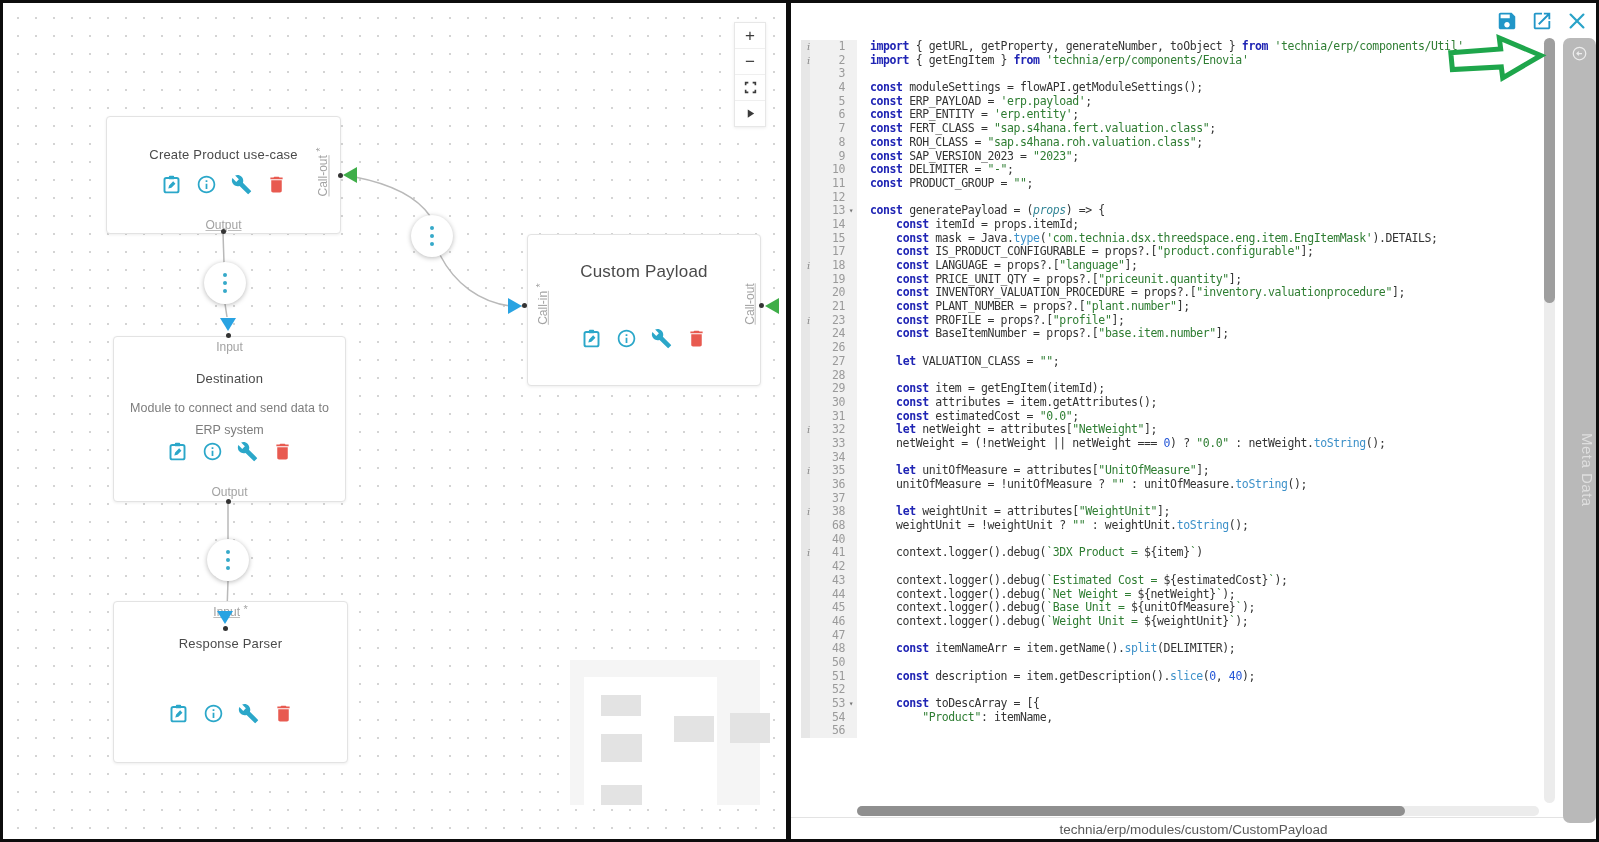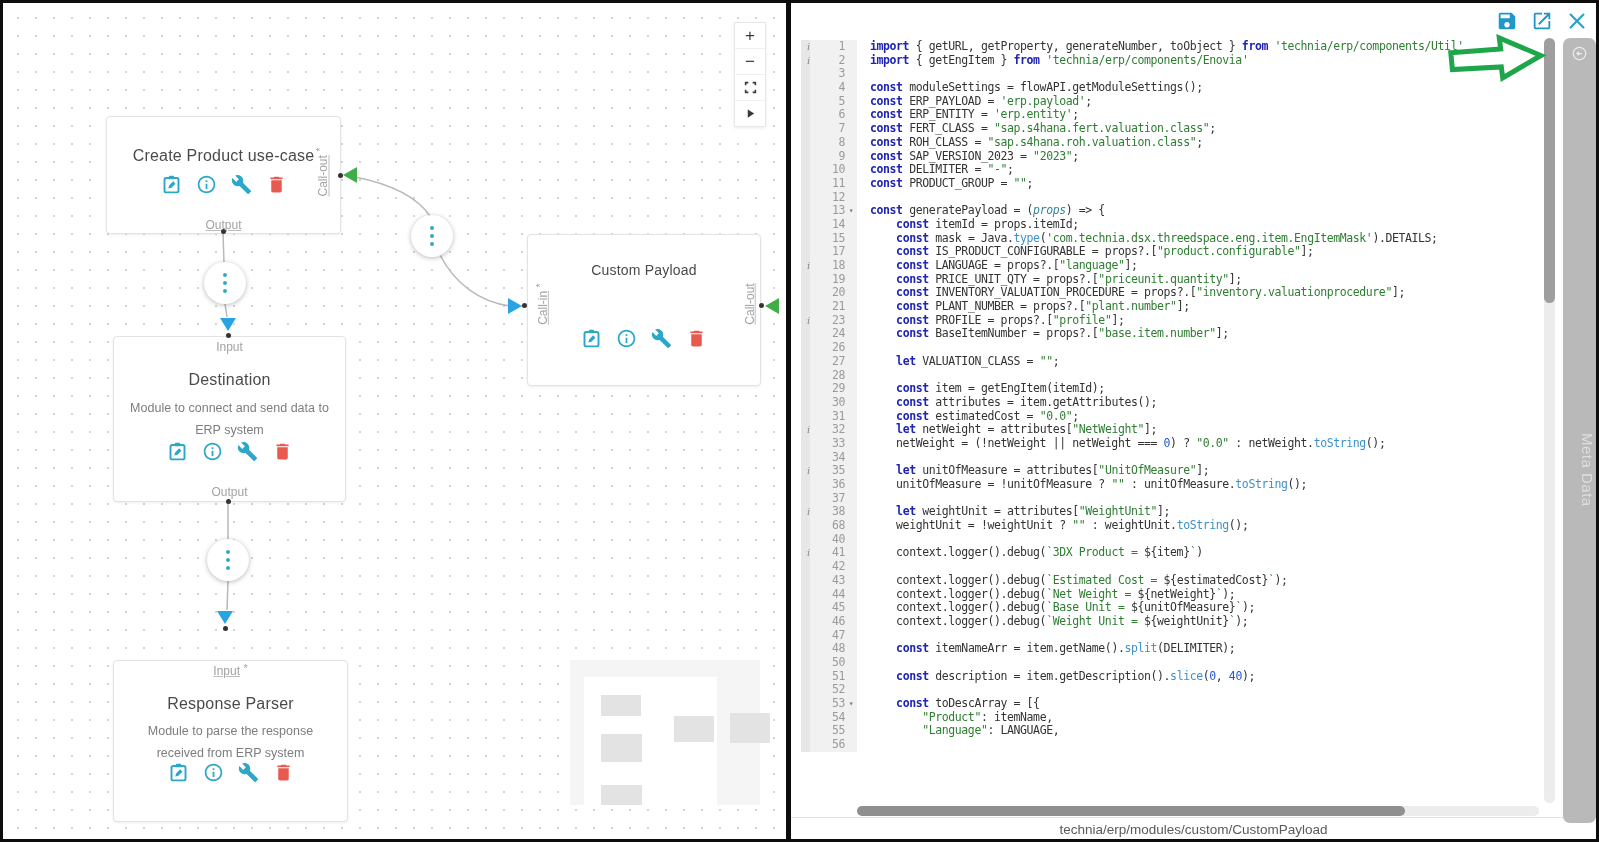--- a/index.html
+++ b/index.html
@@ -4,21 +4,21 @@
 <style>
   html,body{margin:0;padding:0;background:#fff;}
   #screen{position:relative;width:1599px;height:842px;box-sizing:border-box;border:3px solid #0d0d0d;overflow:hidden;font-family:"Liberation Sans",sans-serif;background:#fff;}
 
   
   #canvas{position:absolute;left:0;top:0;width:783px;height:836px;background:#fff;
     background-image:radial-gradient(#d4d4d4 1.1px,transparent 1.2px);background-size:18px 18px;background-position:6px 6px;overflow:hidden;}
   #divider{position:absolute;left:783px;top:0;width:5px;height:836px;background:#0d0d0d;}
 
   .node{position:absolute;background:#fff;border:1px solid #e3e3e3;border-radius:4px;box-shadow:0 1px 3px rgba(0,0,0,.07);}
-  .node-title{position:absolute;left:0;right:0;text-align:center;color:#4a4a4a;font-size:16px;letter-spacing:.2px;}
+  .node-title{position:absolute;left:0;right:0;text-align:center;color:#4a4a4a;font-size:13px;letter-spacing:.2px;}
   .node-desc{position:absolute;left:12px;right:12px;text-align:center;color:#7d7d7d;font-size:12.5px;line-height:22px;}
   .icon-row{position:absolute;left:0;right:0;display:flex;justify-content:center;gap:14px;}
   .icon-row svg{display:block;}
   .port-label{position:absolute;color:#a3a3a3;font-size:12px;white-space:nowrap;}
   .port-label .req{font-size:11px;position:relative;top:-3px;}
   .u{text-decoration:underline;text-decoration-color:#bdbdbd;}
   .rot{transform:rotate(-90deg);transform-origin:center center;}
   .port-dot{position:absolute;width:5px;height:5px;border-radius:50%;background:#333;}
 
   .conn-circle{position:absolute;width:42px;height:42px;border-radius:50%;background:#fff;box-shadow:0 1px 5px rgba(0,0,0,.28);display:flex;flex-direction:column;align-items:center;justify-content:center;gap:4px;}
@@ -147,24 +147,23 @@
               <path d="M6 19c0 1.1.9 2 2 2h8c1.1 0 2-.9 2-2V7H6v12zM19 4h-3.5l-1-1h-5l-1 1H5v2h14V4z"></path>
             </svg>
           </span>
       </div>
       <div class="port-label" style="left:0;right:0;bottom:2px;text-align:center;"><span>Output</span></div>
     </div>
     <div class="port-dot" style="left:223px;top:330px;"></div>
     <div class="port-dot" style="left:223px;top:496px;"></div>
     <div class="arr arr-down" style="left:217px;top:315px;"></div>
 
-    <div class="node" style="left:110px;top:657px;width:233px;height:160px;">
+    <div class="node" style="left:110px;top:598px;width:233px;height:160px;">
       <div class="port-label" style="left:0;right:0;top:3px;text-align:center;"><span class="u">Input</span> <span class="req">*</span></div>
       <div class="node-title" style="top:34px;">Response Parser</div>
-      <div class="node-desc" style="top:59px;">Module to parse the response received from ERP system</div>
       <div class="icon-row" style="top:101px;">
         <span>
             <svg width="21" height="21" viewBox="0 0 24 24">
               <rect x="4" y="4.5" width="16" height="16.5" rx="2" fill="none" stroke="#2BA7C9" stroke-width="2.2"></rect>
               <rect x="9" y="2" width="6" height="4" rx="1" fill="#2BA7C9"></rect>
               <path d="M8.3 16.6l1-3.6 4.6-4.6 2.6 2.6-4.6 4.6-3.6 1z" fill="#2BA7C9"></path>
             </svg>
           </span>
         <span>
             <svg width="21" height="21" viewBox="0 0 24 24" fill="#2BA7C9">
@@ -180,21 +179,21 @@
             <svg width="21" height="21" viewBox="0 0 24 24" fill="#E85A50">
               <path d="M6 19c0 1.1.9 2 2 2h8c1.1 0 2-.9 2-2V7H6v12zM19 4h-3.5l-1-1h-5l-1 1H5v2h14V4z"></path>
             </svg>
           </span>
       </div>
     </div>
     <div class="port-dot" style="left:220px;top:623px;"></div>
     <div class="arr arr-down" style="left:214px;top:608px;"></div>
 
     <div class="node" style="left:524px;top:231px;width:232px;height:150px;">
-      <div class="node-title" style="top:27px;font-size:14px;">Custom Payload</div>
+      <div class="node-title" style="top:27px;font-size:17px;">Custom Payload</div>
       <div class="icon-row" style="top:93px;">
         <span>
             <svg width="21" height="21" viewBox="0 0 24 24">
               <rect x="4" y="4.5" width="16" height="16.5" rx="2" fill="none" stroke="#2BA7C9" stroke-width="2.2"></rect>
               <rect x="9" y="2" width="6" height="4" rx="1" fill="#2BA7C9"></rect>
               <path d="M8.3 16.6l1-3.6 4.6-4.6 2.6 2.6-4.6 4.6-3.6 1z" fill="#2BA7C9"></path>
             </svg>
           </span>
         <span>
             <svg width="21" height="21" viewBox="0 0 24 24" fill="#2BA7C9">
@@ -308,21 +307,20 @@
         <div class="row"><div class="gut"><span class="info"></span><span class="ln">44</span><span class="fold"></span></div><div class="src">    context.logger().debug(<span class="str">`Net Weight = </span><span class="tpl">${netWeight}</span><span class="str">`</span>);</div></div>
         <div class="row"><div class="gut"><span class="info"></span><span class="ln">45</span><span class="fold"></span></div><div class="src">    context.logger().debug(<span class="str">`Base Unit = </span><span class="tpl">${unitOfMeasure}</span><span class="str">`</span>);</div></div>
         <div class="row"><div class="gut"><span class="info"></span><span class="ln">46</span><span class="fold"></span></div><div class="src">    context.logger().debug(<span class="str">`Weight Unit = </span><span class="tpl">${weightUnit}</span><span class="str">`</span>);</div></div>
         <div class="row"><div class="gut"><span class="info"></span><span class="ln">47</span><span class="fold"></span></div><div class="src"></div></div>
         <div class="row"><div class="gut"><span class="info"></span><span class="ln">48</span><span class="fold"></span></div><div class="src">    <span class="kw">const</span> itemNameArr = item.getName().<span class="fn">split</span>(DELIMITER);</div></div>
         <div class="row"><div class="gut"><span class="info"></span><span class="ln">50</span><span class="fold"></span></div><div class="src"></div></div>
         <div class="row"><div class="gut"><span class="info"></span><span class="ln">51</span><span class="fold"></span></div><div class="src">    <span class="kw">const</span> description = item.getDescription().<span class="fn">slice</span>(<span class="num">0</span>, <span class="num">40</span>);</div></div>
         <div class="row"><div class="gut"><span class="info"></span><span class="ln">52</span><span class="fold"></span></div><div class="src"></div></div>
         <div class="row"><div class="gut"><span class="info"></span><span class="ln">53</span><span class="fold">▾</span></div><div class="src">    <span class="kw">const</span> toDescArray = [{</div></div>
         <div class="row"><div class="gut"><span class="info"></span><span class="ln">54</span><span class="fold"></span></div><div class="src">        <span class="str">"Product"</span>: itemName,</div></div>
-        <div class="row"><div class="gut"><span class="info"></span><span class="ln">55</span><span class="fold"></span></div><div class="src">        <span class="str">"Language"</span>: LANGUAGE,</div></div>
         <div class="row"><div class="gut"><span class="info"></span><span class="ln">56</span><span class="fold"></span></div><div class="src"></div></div>
       </div>
 
     <div id="editor-toolbar">
       <span class="tbtn"><svg width="22" height="22" viewBox="0 0 24 24" fill="#2196C8">
             <path d="M17 3H5c-1.11 0-2 .9-2 2v14c0 1.1.89 2 2 2h14c1.1 0 2-.9 2-2V7l-4-4zm-5 16c-1.66 0-3-1.34-3-3s1.34-3 3-3 3 1.34 3 3-1.34 3-3 3zm3-10H5V5h10v4z"></path>
           </svg></span>
       <span class="tbtn"><svg width="22" height="22" viewBox="0 0 24 24" fill="#2196C8">
             <path d="M19 19H5V5h7V3H5c-1.11 0-2 .89-2 2v14c0 1.1.89 2 2 2h14c1.1 0 2-.9 2-2v-7h-2v7zM14 3v2h3.59l-9.83 9.83 1.41 1.41L19 6.41V10h2V3h-7z"></path>
           </svg></span>

